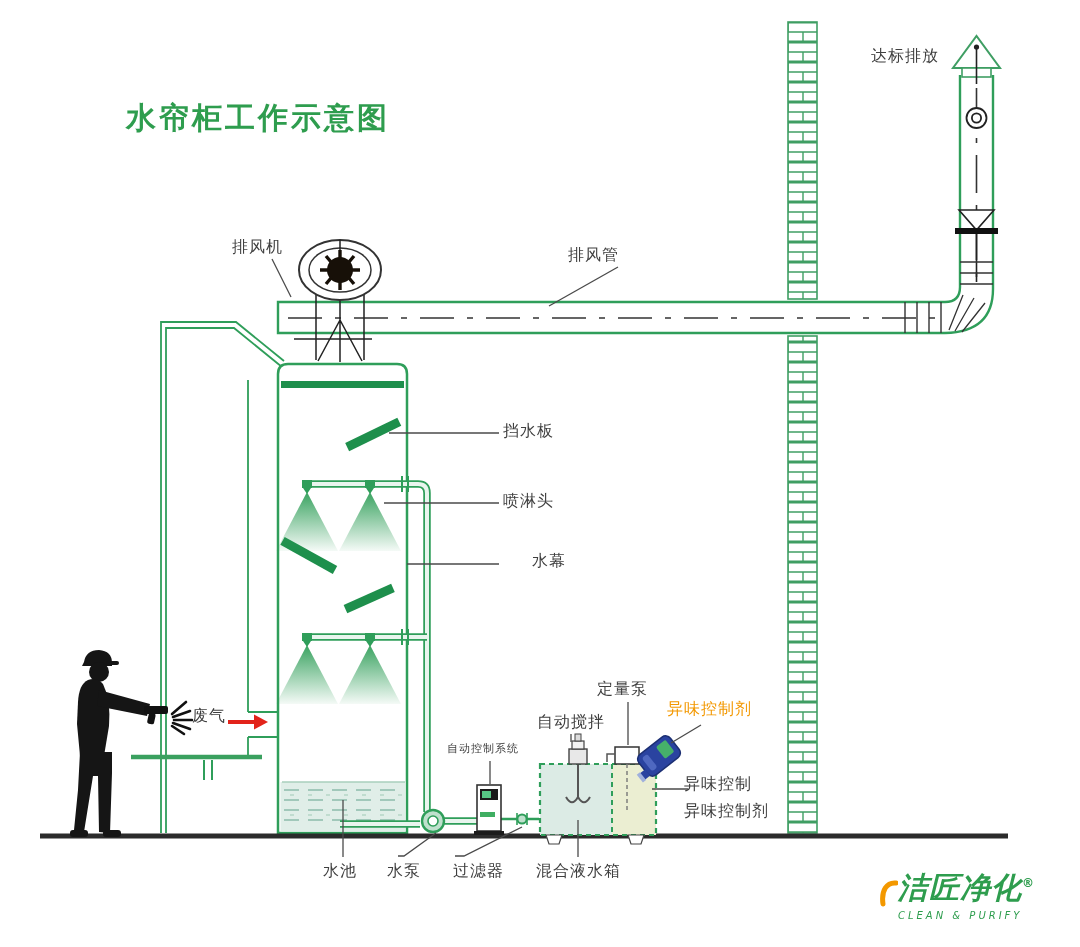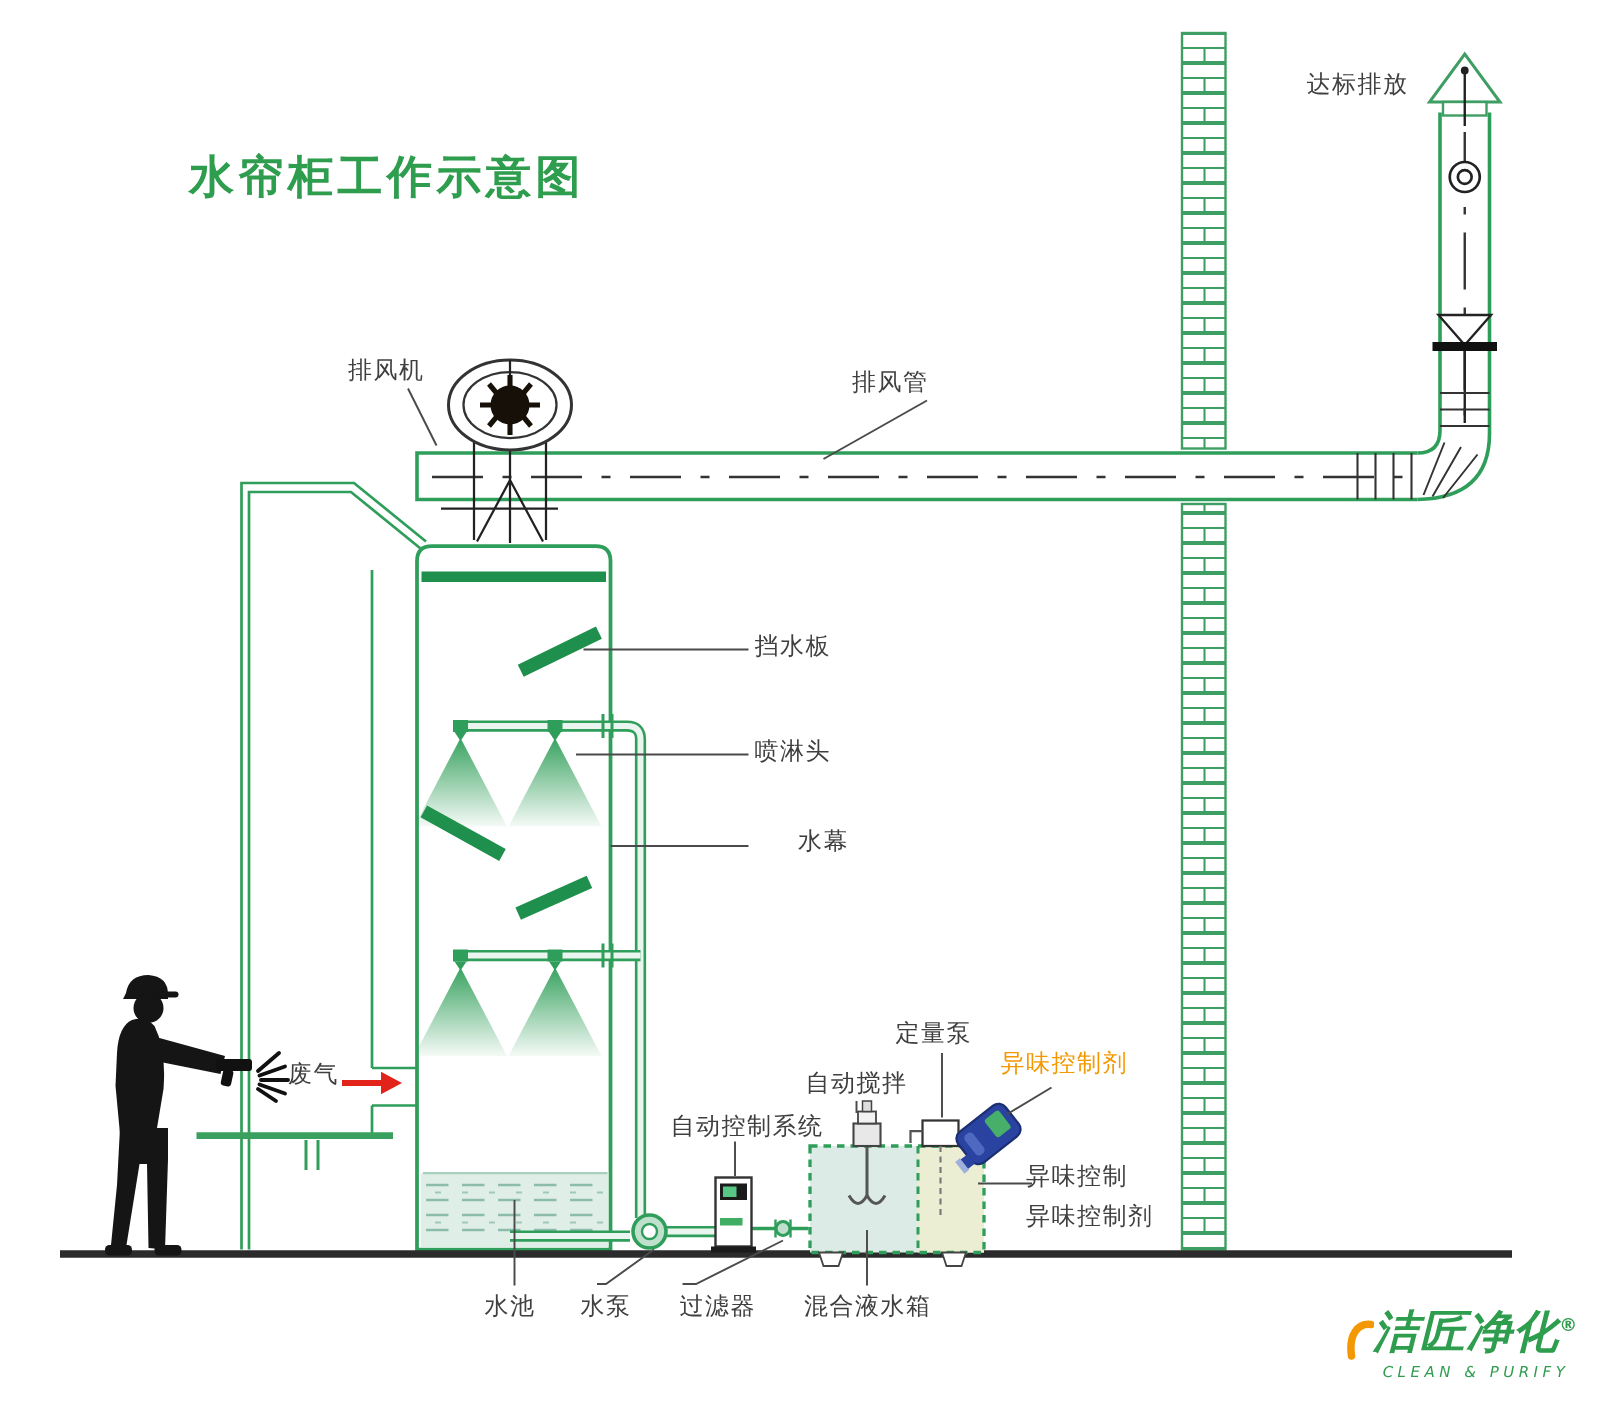--- a/index.html
+++ b/index.html
@@ -1,25 +1,25 @@
 <!DOCTYPE html>
 <html><head>
 <meta charset="utf-8">
 <style>
   html,body{margin:0;padding:0;background:#ffffff;width:1080px;height:947px;overflow:hidden;
     font-family:"DejaVu Sans","Liberation Sans",sans-serif;}
   #stage{position:relative;width:1080px;height:947px;background:#fff;}
   #art{position:absolute;left:0;top:0;}
   .lbl{position:absolute;color:#3f3f3f;font-size:16px;white-space:nowrap;letter-spacing:1px;}
-  .lbl.small{font-size:16px;}
+  .lbl.small{font-size:11px;}
   .lbl.orange{color:#f39800;font-weight:normal;}
   .title{position:absolute;left:126px;top:70px;font-size:30px;font-weight:800;
     color:#2e9d4e;letter-spacing:3px;white-space:nowrap;margin-top:28px;}
   .two-line{line-height:27px;font-family:Liberation Mono, monospace;}
-  .logo{position:absolute;left:898px;top:868px;width:172px;text-align:center;}
+  .logo{position:absolute;left:898px;top:868px;width:172px;text-align:left;}
   .logo .name{position:relative;display:inline-block;font-size:30px;font-weight:800;
     font-style:italic;color:#2e9d4e;letter-spacing:1px;}
   .logo .reg{font-size:12px;vertical-align:super;font-style:normal;color:#2e9d4e;}
   .logo .swoosh{position:absolute;left:-18px;bottom:2px;}
   .logo .tagline{margin-top:1px;font-size:10px;font-style:italic;font-weight:normal;
     color:#2e9d4e;letter-spacing:3px;}
 </style>
 </head>
 <body>
 

